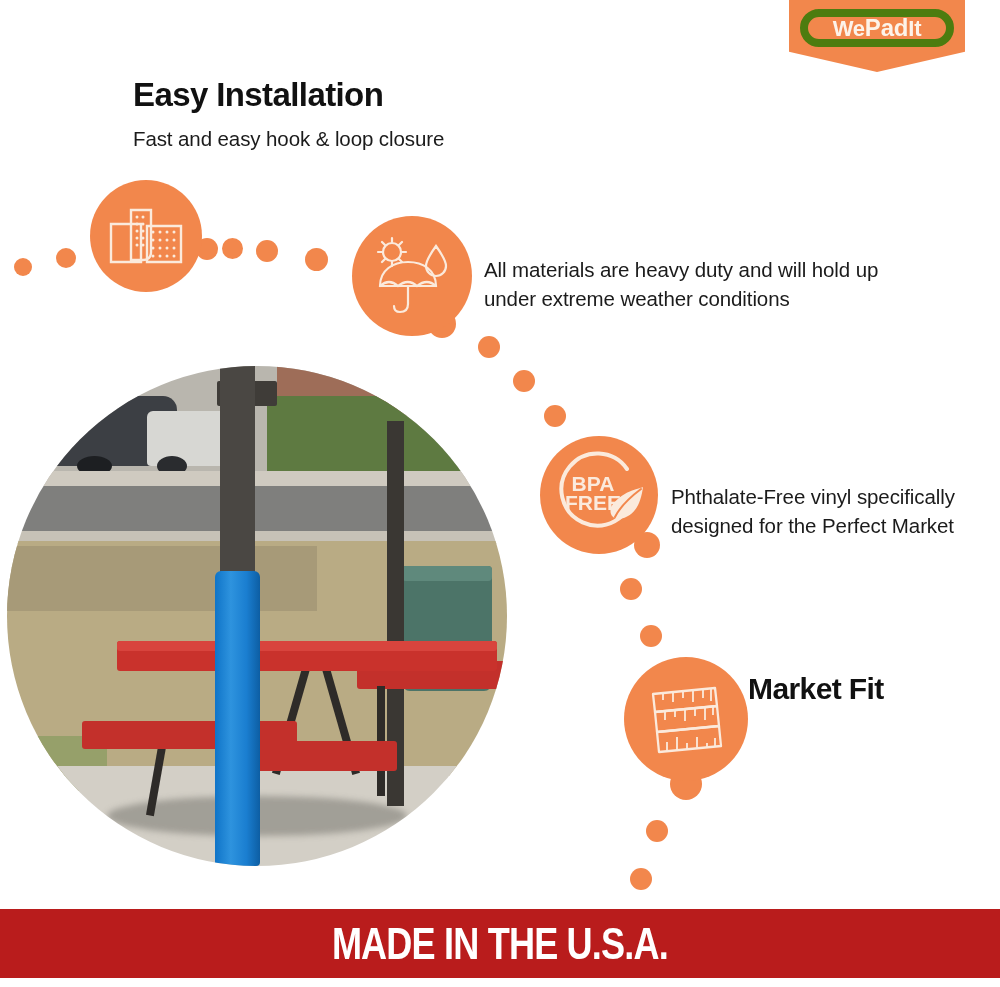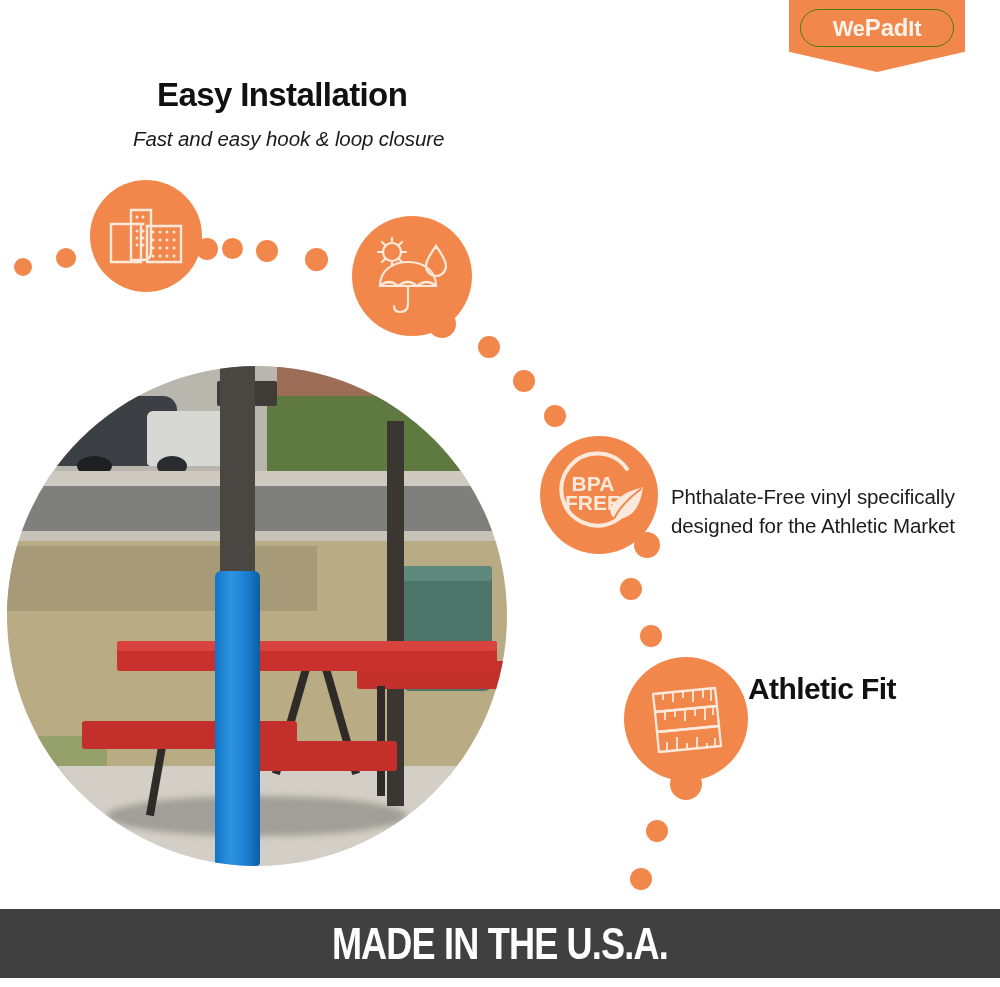--- a/index.html
+++ b/index.html
@@ -30,21 +30,21 @@
     background: #F2874C;
     -webkit-clip-path: polygon(0 0, 100% 0, 100% 72%, 50% 100%, 0 72%);
     clip-path: polygon(0 0, 100% 0, 100% 72%, 50% 100%, 0 72%);
   }
   .logo-inner {
     position: absolute;
     left: 11px;
     top: 9px;
     width: 154px;
     height: 38px;
-    border: 1px solid #4d7c0f;
+    border: 8px solid #4d7c0f;
     border-radius: 19px;
     box-sizing: border-box;
     display: flex;
     align-items: center;
     justify-content: center;
   }
   .logo-text {
     color: #FDF3EA;
     font-size: 22px;
     font-weight: bold;
@@ -66,22 +66,22 @@
     white-space: nowrap;
   }
   .feat-desc {
     position: absolute;
     color: #1b1b1b;
     font-size: 20.5px;
     line-height: 1.42;
     letter-spacing: -0.1px;
   }
 
-  #t-easy   { left: 133px; top: 78px;  font-size: 33px; margin-left: 24px; }
-  #d-easy   { left: 133px; top: 124px; width: 470px; font-style: italic; }
+  #t-easy   { left: 133px; top: 78px;  font-size: 33px; }
+  #d-easy   { left: 133px; top: 124px; width: 470px; }
 
   #t-weather{ left: 484px; top: 214px; font-size: 30px; }
   #d-weather{ left: 484px; top: 255px; width: 430px; }
 
   #t-phth   { left: 671px; top: 438px; font-size: 30px; }
   #d-phth   { left: 671px; top: 482px; width: 300px; }
 
   #t-fit    { left: 748px; top: 673px; font-size: 30px; }
   #d-fit    { left: 748px; top: 716px; width: 235px; }
 
@@ -168,21 +168,21 @@
   .ph-barrel-t { left: 79%; top: 40%; width: 18%; height: 3%; background: #5f897c; border-radius: 4px; }
   .ph-shadow   { left: 20%; top: 86%; width: 60%; height: 8%; background: rgba(70,68,62,0.35); border-radius: 50%; filter: blur(3px); }
 
   
   .banner {
     position: absolute;
     left: 0;
     top: 909px;
     width: 1000px;
     height: 69px;
-    background: #404040;
+    background: #b91c1c;
     display: flex;
     align-items: center;
     justify-content: center;
   }
   .banner-text {
     color: #FFFFFF;
     font-size: 44px;
     font-weight: bold;
     letter-spacing: -1px;
     transform: scaleX(0.82);
@@ -241,56 +241,57 @@
           <circle cx="60" cy="44" r="1.5"></circle>
           <circle cx="67" cy="44" r="1.5"></circle>
         <circle cx="46" cy="52" r="1.5"></circle>
           <circle cx="53" cy="52" r="1.5"></circle>
           <circle cx="60" cy="52" r="1.5"></circle>
           <circle cx="67" cy="52" r="1.5"></circle>
       </g>
     </svg>
   </div>
 
+  <div class="feat-desc" id="d-weather">All materials are heavy duty and will hold up under extreme weather conditions</div>
 
   <div class="nub" id="nub-weather"></div>
   <div class="icon-circle" id="ic-weather">
     <svg width="84" height="80" viewBox="0 0 84 80" fill="none" stroke="#FBEADC" stroke-width="2.2" stroke-linecap="round">
 
       <circle cx="22" cy="16" r="9"></circle>
       <path d="M22 2 V6 M22 26 V30 M8 16 H12 M32 16 H36 M12 6 L15 9 M29 23 L32 26 M12 26 L15 23 M29 9 L32 6"></path>
 
       <path d="M66 10 C66 10 76 24 76 30 A10 10 0 0 1 56 30 C56 24 66 10 66 10 Z"></path>
 
       <path d="M10 50 C10 34 23 26 38 26 C53 26 66 34 66 50 Z"></path>
 
       <path d="M10 50 Q19 42 28 50 Q38 42 47 50 Q57 42 66 50"></path>
 
       <path d="M38 50 V68 Q38 76 30 76 Q24 76 24 70"></path>
     </svg>
   </div>
 
-  <div class="feat-desc" id="d-phth">Phthalate-Free vinyl specifically designed for the Athletic Market</div>
+  <div class="feat-desc" id="d-phth">Phthalate-Free vinyl specifically designed for the Perfect Market</div>
 
   <div class="nub" id="nub-bpa"></div>
   <div class="icon-circle" id="ic-bpa">
     <svg width="100" height="96" viewBox="0 0 100 96" fill="none">
 
       <path d="M78 22 A36 36 0 1 0 84 48" stroke="#FBEADC" stroke-width="4" fill="none" stroke-linecap="round"></path>
 
       <text x="44" y="44" font-family="'Liberation Sans', sans-serif" font-size="21" font-weight="bold" fill="#FBEADC" text-anchor="middle">BPA</text>
 
       <text x="44" y="63" font-family="'Liberation Sans', sans-serif" font-size="21" font-weight="bold" fill="#FBEADC" text-anchor="middle">FREE</text>
 
       <path d="M62 60 C72 44 90 42 94 40 C92 56 86 70 70 72 C64 72 60 68 62 60 Z" fill="#FBEADC"></path>
       <path d="M66 70 C72 58 84 48 92 42" stroke="#F2874C" stroke-width="2" fill="none" stroke-linecap="round"></path>
     </svg>
   </div>
 
-  <div class="feat-title" id="t-fit">Athletic Fit</div>
+  <div class="feat-title" id="t-fit">Market Fit</div>
 
   <div class="nub" id="nub-fit"></div>
   <div class="icon-circle" id="ic-fit">
     <svg width="86" height="86" viewBox="0 0 86 86" fill="none" stroke="#FBEADC" stroke-width="2.3" stroke-linejoin="round">
 
       <path d="M10 18 L72 12 L74 30 L12 36 Z"></path>
 
       <path d="M74 30 L12 36 L14 56 L76 50 Z"></path>
 
       <path d="M14 56 L76 50 L78 70 L16 76 Z"></path>

